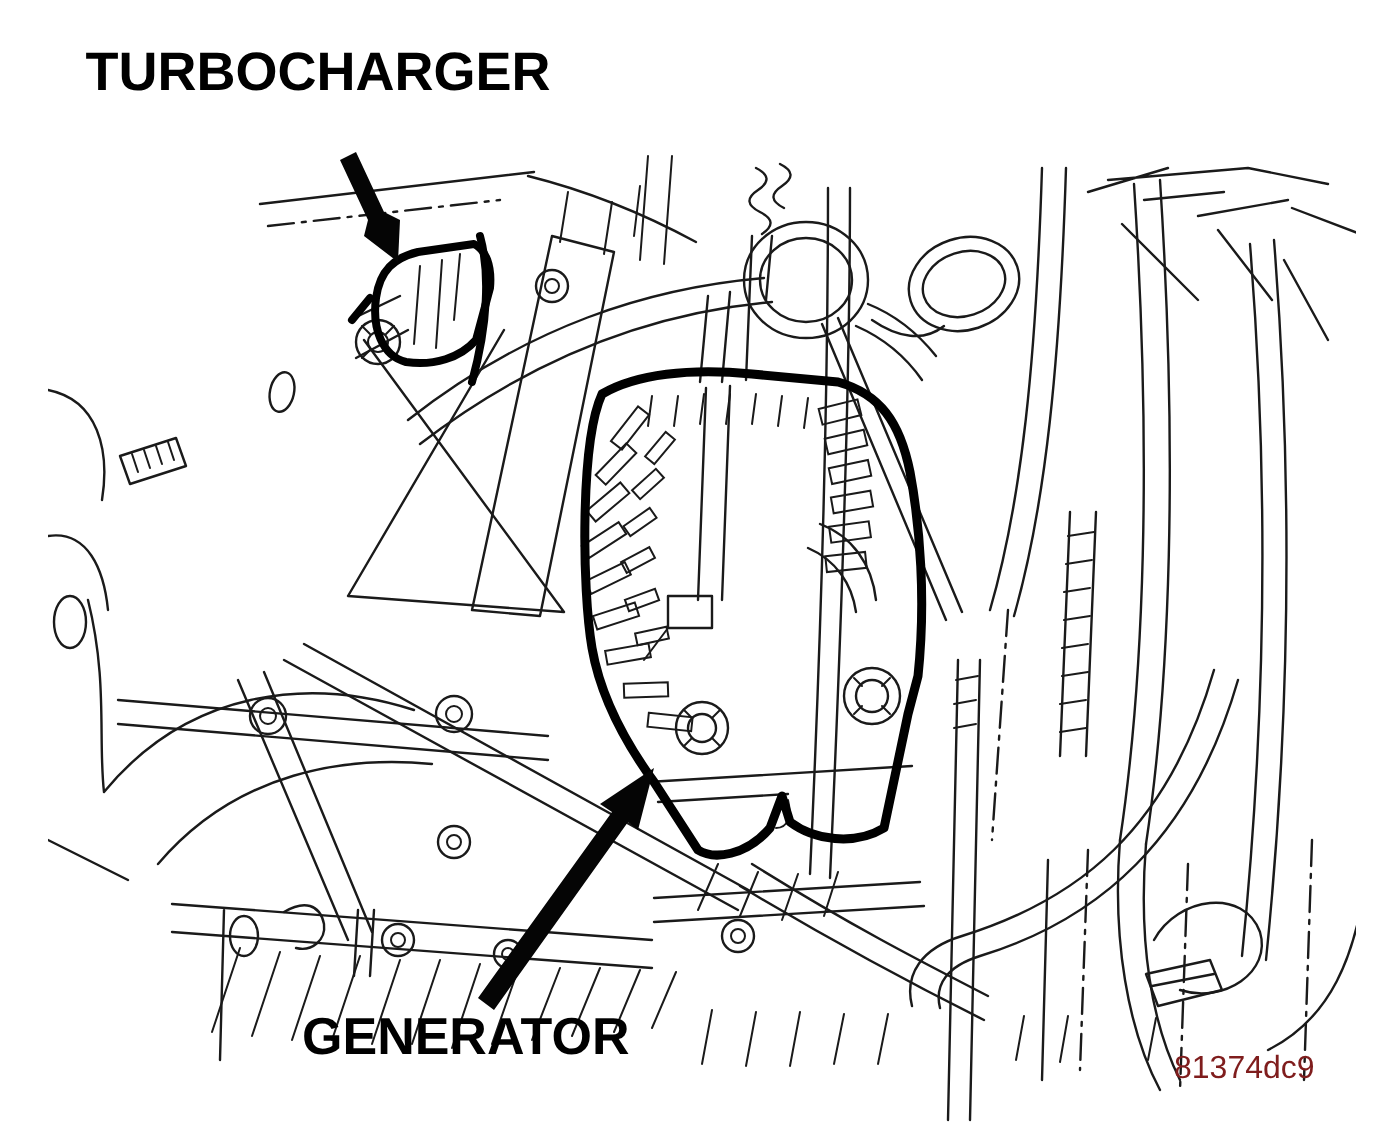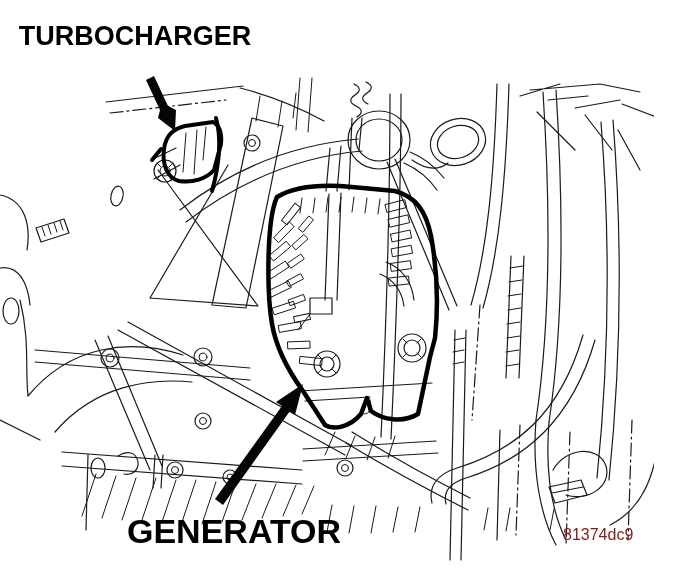--- a/index.html
+++ b/index.html
@@ -1,23 +1,23 @@
 <!DOCTYPE html>
 <html><head>
 <meta charset="utf-8">
 <style>
   html,body{margin:0;padding:0;background:#fff;}
   .stage{
     position:relative;width:654px;height:572px;background:#ffffff;
-    overflow:hidden;font-family:"Liberation Sans",sans-serif;color:#000;
+    overflow:hidden;font-family:"Liberation Sans",sans-serif;color:#000;margin-left:24px;
   }
   .art{position:absolute;left:0;top:0;width:688px;height:572px;}
   .callout{position:absolute;font-weight:bold;color:#000;letter-spacing:0px;}
   .callout-turbo{left:18px;top:22px;width:234px;text-align:center;font-size:27px;line-height:29px;}
-  .callout-generator{left:127px;top:518px;font-size:34px;line-height:26px;}
+  .callout-generator{left:127px;top:505px;font-size:26px;line-height:26px;}
   .figcode{position:absolute;left:563px;top:526px;font-size:16px;font-weight:normal;color:#7f1d1d;}
   svg *{vector-effect:non-scaling-stroke;}
   .thin{fill:none;stroke:#1a1a1a;stroke-width:1.2;stroke-linecap:round;stroke-linejoin:round;}
   .thin2{fill:none;stroke:#1a1a1a;stroke-width:1;stroke-linecap:round;}
   .dashdot{fill:none;stroke:#1a1a1a;stroke-width:1.2;stroke-dasharray:13 4 2 4;stroke-linecap:round;}
   .thick{fill:none;stroke:#000;stroke-width:4.5;stroke-linecap:round;stroke-linejoin:round;}
   .thick2{fill:none;stroke:#000;stroke-width:4;stroke-linecap:round;stroke-linejoin:round;}
   .arrow{fill:#050505;stroke:none;}
 </style>
 </head>

